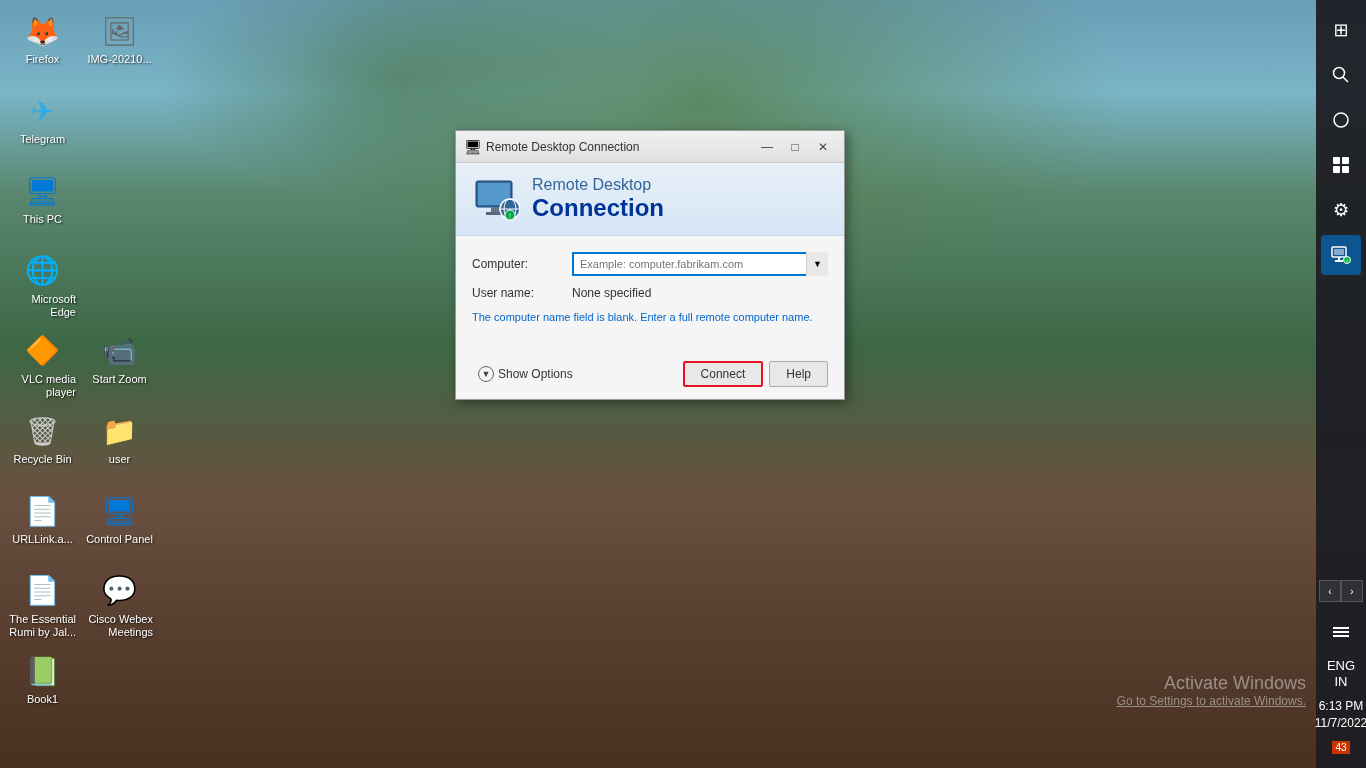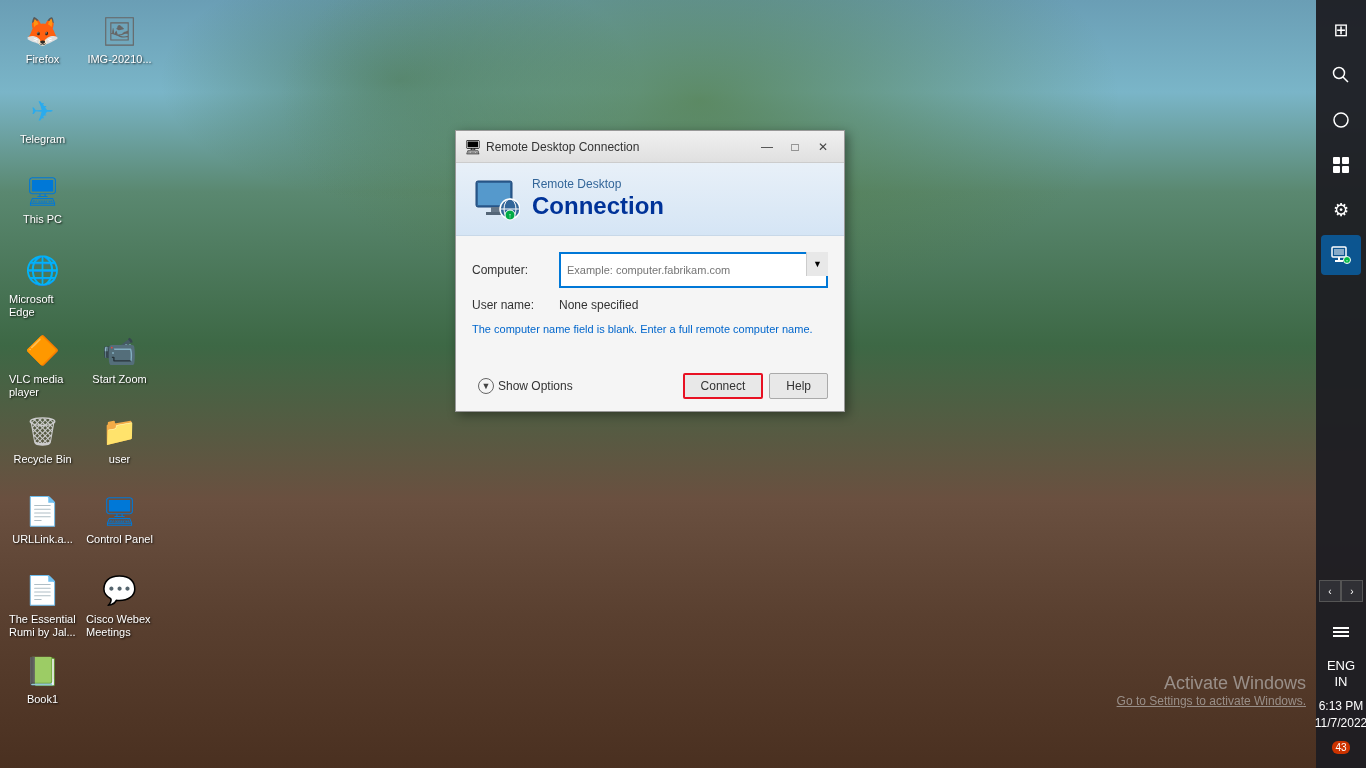--- a/index.html
+++ b/index.html
@@ -40,21 +40,21 @@
       display: flex;
       align-items: center;
       justify-content: center;
       font-size: 28px;
       margin-bottom: 2px;
     }
 
     .icon-label {
       color: white;
       font-size: 11px;
-      text-align: left;
+      text-align: right;
       text-shadow: 1px 1px 2px rgba(0,0,0,0.8);
       line-height: 1.2;
       word-break: break-word;
     }
 
     
     #desktop-icons-grid {
       position: absolute;
       left: 0;
       top: 0;
@@ -193,59 +193,59 @@
       height: 48px;
       position: relative;
       flex-shrink: 0;
     }
 
     .dialog-header-title {
       line-height: 1.2;
     }
 
     .dialog-header-title .line1 {
-      font-size: 12px;
+      font-size: 16px;
       color: #336699;
       font-weight: normal;
     }
 
     .dialog-header-title .line2 {
       font-size: 24px;
       color: #003399;
       font-weight: bold;
     }
 
     
     .dialog-body {
       padding: 16px;
       background: #f5f5f5;
     }
 
     .dialog-row {
       display: flex;
       align-items: center;
       margin-bottom: 10px;
-      gap: 7px;
+      gap: 20px;
     }
 
     .dialog-label {
       font-size: 12px;
       color: #333;
       width: 80px;
       flex-shrink: 0;
     }
 
     .dialog-input-wrapper {
       flex: 1;
       position: relative;
     }
 
     .dialog-input {
       width: 100%;
-      height: 36px;
+      height: 24px;
       padding: 2px 24px 2px 6px;
       border: 2px solid #0078d7;
       font-size: 11px;
       color: #666;
       background: white;
       outline: none;
     }
 
     .input-dropdown-btn {
       position: absolute;
@@ -548,15 +548,15 @@
       </svg>
     </div>
 
     <div style="color:white; font-size:13px; text-align:center; line-height:1.2; margin-bottom:4px;">ENG<br>IN</div>
 
     <div style="color:white; font-size:12px; text-align:center; line-height:1.4; margin-bottom:4px;">
       <div>6:13 PM</div>
       <div>11/7/2022</div>
     </div>
 
-    <div style="color:white; font-size:10px; text-align:center; background:#cc3300; border-radius:6px; padding:1px 3px; margin-bottom:4px;">43</div>
+    <div style="color:white; font-size:10px; text-align:center; background:#cc3300; border-radius:0; padding:1px 3px; margin-bottom:4px;">43</div>
   </div>
 </div>
 
 </body></html>

